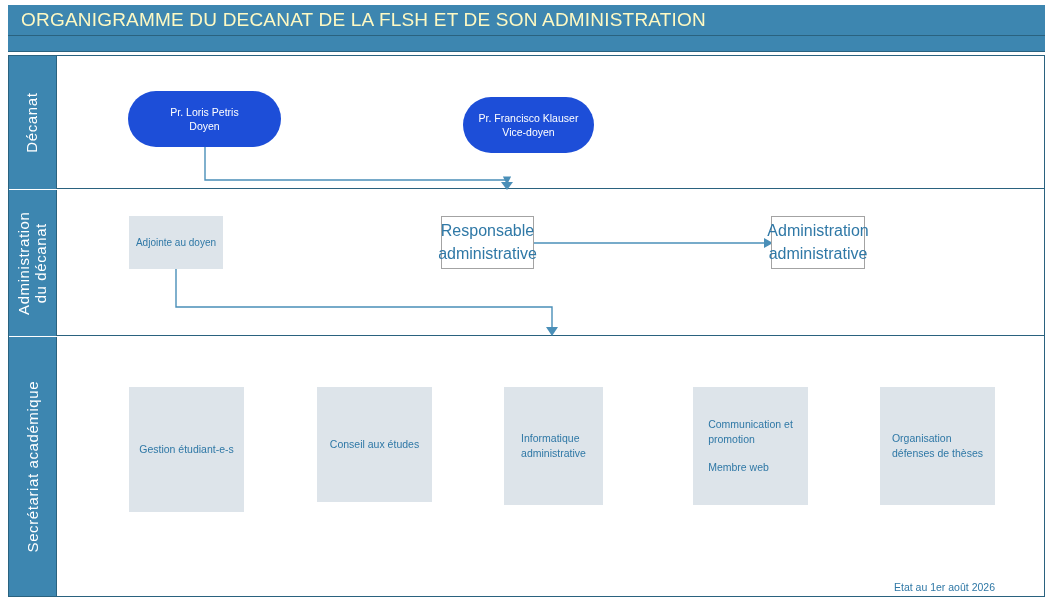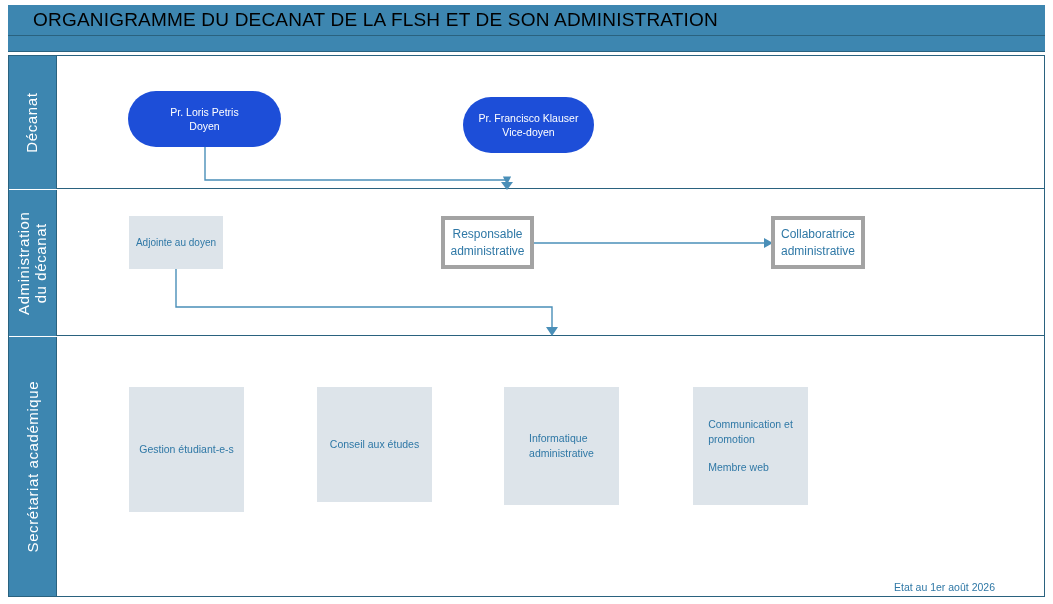--- a/index.html
+++ b/index.html
@@ -25,27 +25,26 @@
     top: 5px;
     width: 1037px;
     height: 31px;
     background: #3d86b0;
     box-sizing: border-box;
     display: flex;
     align-items: center;
     border-bottom: 1px solid #2a627f;
   }
   .title-text {
-    color: #000000;
+    color: #fef9c3;
     font-size: 19px;
     letter-spacing: 0.2px;
     padding-left: 13px;
     white-space: nowrap;
     font-weight: 400;
-    margin-left: 12px;
   }
   .title-strip {
     position: absolute;
     left: 8px;
     top: 36px;
     width: 1037px;
     height: 16px;
     background: #3d86b0;
     border-bottom: 1px solid #2a627f;
     box-sizing: border-box;
@@ -117,27 +116,27 @@
     font-size: 10.5px;
     line-height: 1.35;
     text-align: center;
     box-sizing: border-box;
   }
 
   
   .box-outline {
     position: absolute;
     background: #ffffff;
-    border: 4px solid #a3a3a3;
+    border: 1px solid #a3a3a3;
     box-sizing: border-box;
     display: flex;
     align-items: center;
     justify-content: center;
     color: #2f78a6;
-    font-size: 12px;
+    font-size: 16px;
     line-height: 1.4;
     text-align: center;
   }
 
   
   .box-fill {
     position: absolute;
     background: #dde4ea;
     box-sizing: border-box;
     display: flex;
@@ -247,49 +246,55 @@
 
   <div class="box-outline" style="left:441px; top:216px; width:93px; height:53px;">
     <div>
       <div>Responsable</div>
       <div>administrative</div>
     </div>
   </div>
 
   <div class="box-outline" style="left:771px; top:216px; width:94px; height:53px;">
     <div>
-      <div>Collaboratrice</div>
+      <div>Administration</div>
       <div>administrative</div>
     </div>
   </div>
 
   <div class="box-fill academic" style="left:129px; top:387px; width:115px; height:125px;">
     <div>
       <div>Gestion étudiant-e-s</div>
     </div>
   </div>
 
   <div class="box-fill academic" style="left:317px; top:387px; width:115px; height:115px;">
     <div>
       <div>Conseil aux études</div>
     </div>
   </div>
 
-  <div class="box-fill academic" style="left:504px; top:387px; width:115px; height:118px;">
+  <div class="box-fill academic" style="left:504px; top:387px; width:99px; height:118px;">
     <div>
       <div>Informatique</div>
       <div>administrative</div>
     </div>
   </div>
 
   <div class="box-fill academic" style="left:693px; top:387px; width:115px; height:118px;">
     <div>
       <div>Communication et</div>
       <div>promotion</div>
       <div style="height:12px"></div>
       <div>Membre web</div>
     </div>
   </div>
 
+  <div class="box-fill academic" style="left:880px; top:387px; width:115px; height:118px;">
+    <div>
+      <div>Organisation</div>
+      <div>défenses de thèses</div>
+    </div>
+  </div>
 
   <div class="footer-note">Etat au 1er août 2026</div>
 
 </div>
 
 </body></html>

